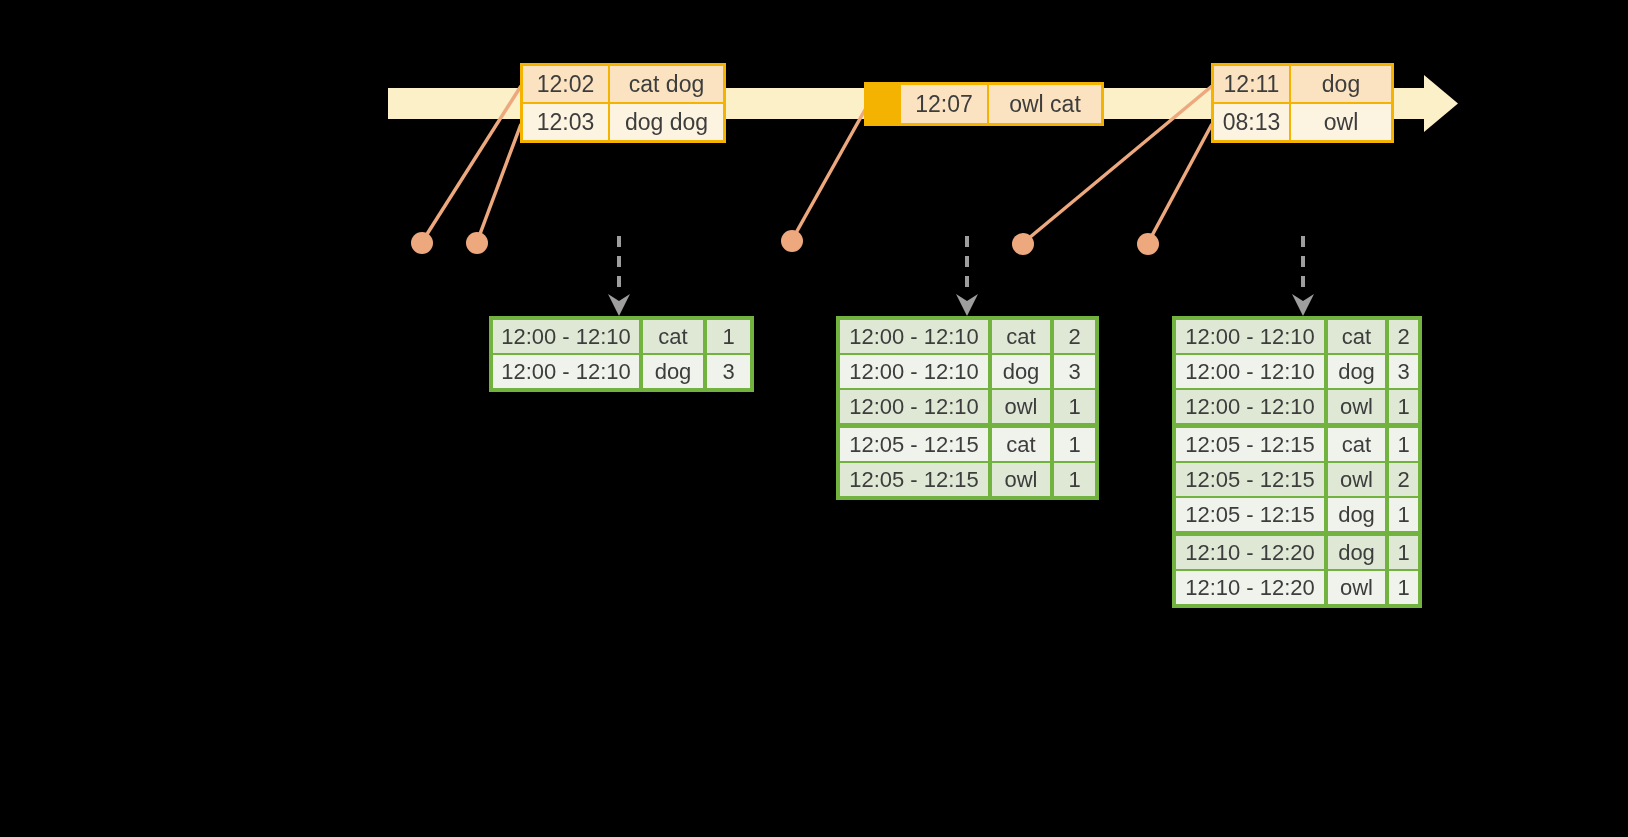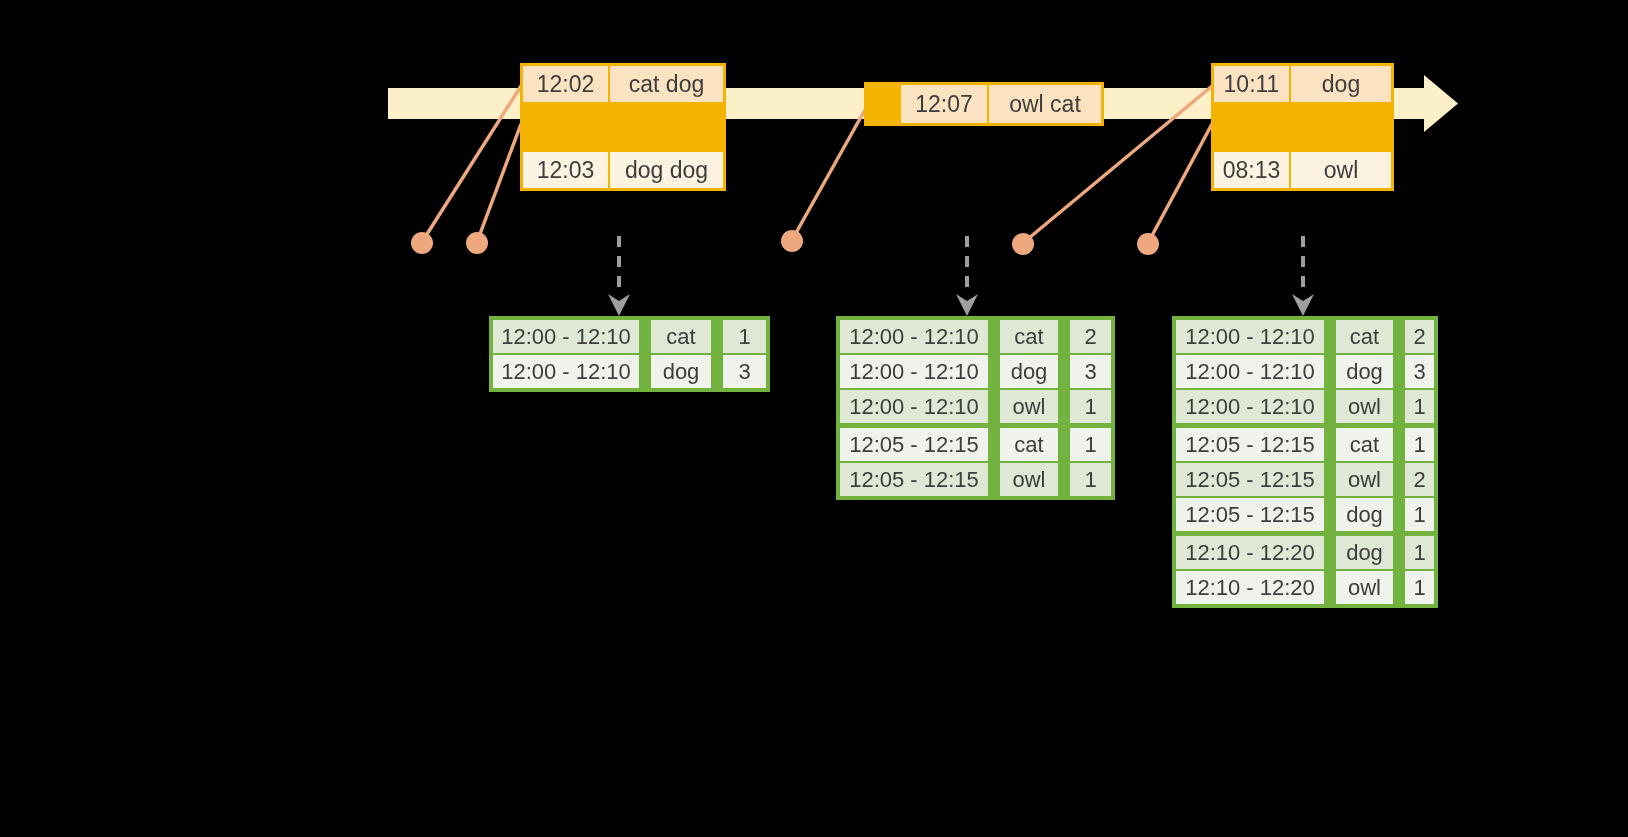--- a/index.html
+++ b/index.html
@@ -18,28 +18,28 @@
   .connector{stroke:var(--c-marker);stroke-width:3.5px;fill:none;}
   .dot{fill:var(--c-marker);}
   .dash{stroke:var(--c-trigger-arrow);stroke-width:4px;stroke-dasharray:11 9;fill:none;}
   .chev{fill:var(--c-trigger-arrow);}
   
   .etable{position:absolute;z-index:3;background:var(--c-event-border);
     padding:3px;display:flex;flex-direction:column;gap:2px;}
   .erow{display:flex;gap:2px;}
   .ecell{background:var(--c-event-row-dark);height:36px;display:flex;align-items:center;
     justify-content:center;color:var(--c-text);font-size:23px;}
-  .erow.light .ecell{background:var(--c-event-row-light);margin-top:48px;}
+  .erow.light .ecell{background:var(--c-event-row-light);}
   #etable-0{left:520px;top:63px;}  #etable-0 .col-0{width:85px;}  #etable-0 .col-1{width:113px;}
   #etable-1{left:864px;top:82px;padding-left:37px;}  #etable-1 .col-0{width:86px;}  #etable-1 .col-1{width:112px;} #etable-1 .ecell{height:38px;}
   #etable-2{left:1211px;top:63px;} #etable-2 .col-0{width:75px;}  #etable-2 .col-1{width:100px;}
   
   .rtable{position:absolute;z-index:3;background:var(--c-result-border);
     padding:4px;display:flex;flex-direction:column;gap:2px;}
-  .rrow{display:flex;gap:12px;align-items:flex-end;}
+  .rrow{display:flex;gap:4px;align-items:flex-end;}
   .rrow.gsep{margin-top:3px;}
   .rcell{background:var(--c-result-row-dark);height:33px;display:flex;align-items:center;
     justify-content:center;color:var(--c-text);font-size:22px;}
   .rrow.light .rcell{background:var(--c-result-row-light);}
   #rtable-0{left:489px;top:316px;} #rtable-0 .col-0{width:146px;} #rtable-0 .col-1{width:60px;} #rtable-0 .col-2{width:43px;}
   #rtable-1{left:836px;top:316px;} #rtable-1 .col-0{width:148px;} #rtable-1 .col-1{width:58px;} #rtable-1 .col-2{width:41px;}
   #rtable-2{left:1172px;top:316px;}#rtable-2 .col-0{width:148px;} #rtable-2 .col-1{width:57px;} #rtable-2 .col-2{width:29px;}
 </style>
 </head>
 <body>
@@ -82,21 +82,21 @@
       </div>
     </div>
   <div class="etable" id="etable-1">
       <div class="erow">
         <div class="ecell col-0">12:07</div>
         <div class="ecell col-1">owl cat</div>
       </div>
     </div>
   <div class="etable" id="etable-2">
       <div class="erow">
-        <div class="ecell col-0">10:11</div>
+        <div class="ecell col-0">12:11</div>
         <div class="ecell col-1">dog</div>
       </div>
       <div class="erow light">
         <div class="ecell col-0">08:13</div>
         <div class="ecell col-1">owl</div>
       </div>
     </div>
 
   <div class="rtable" id="rtable-0">
       <div class="rrow">

